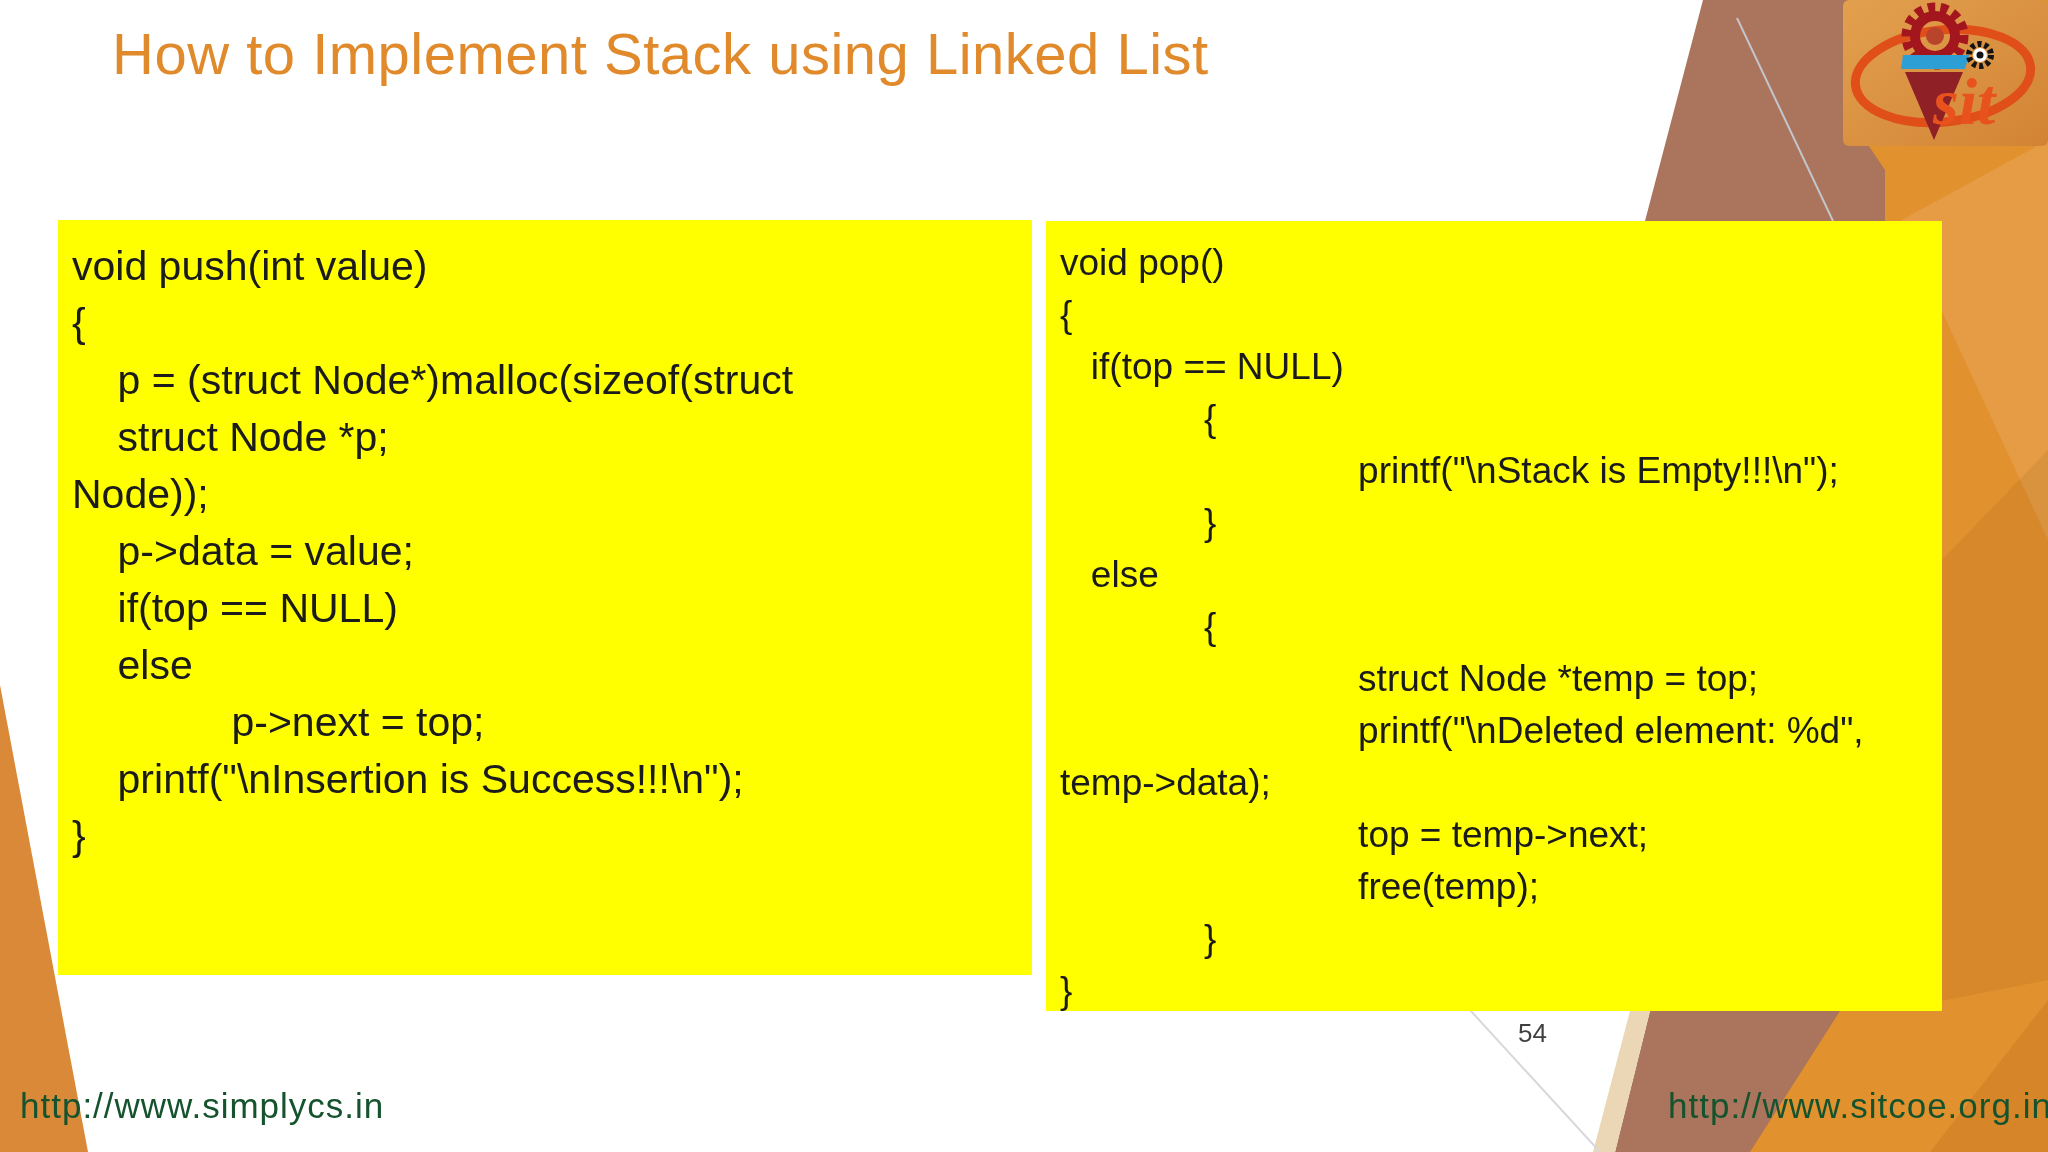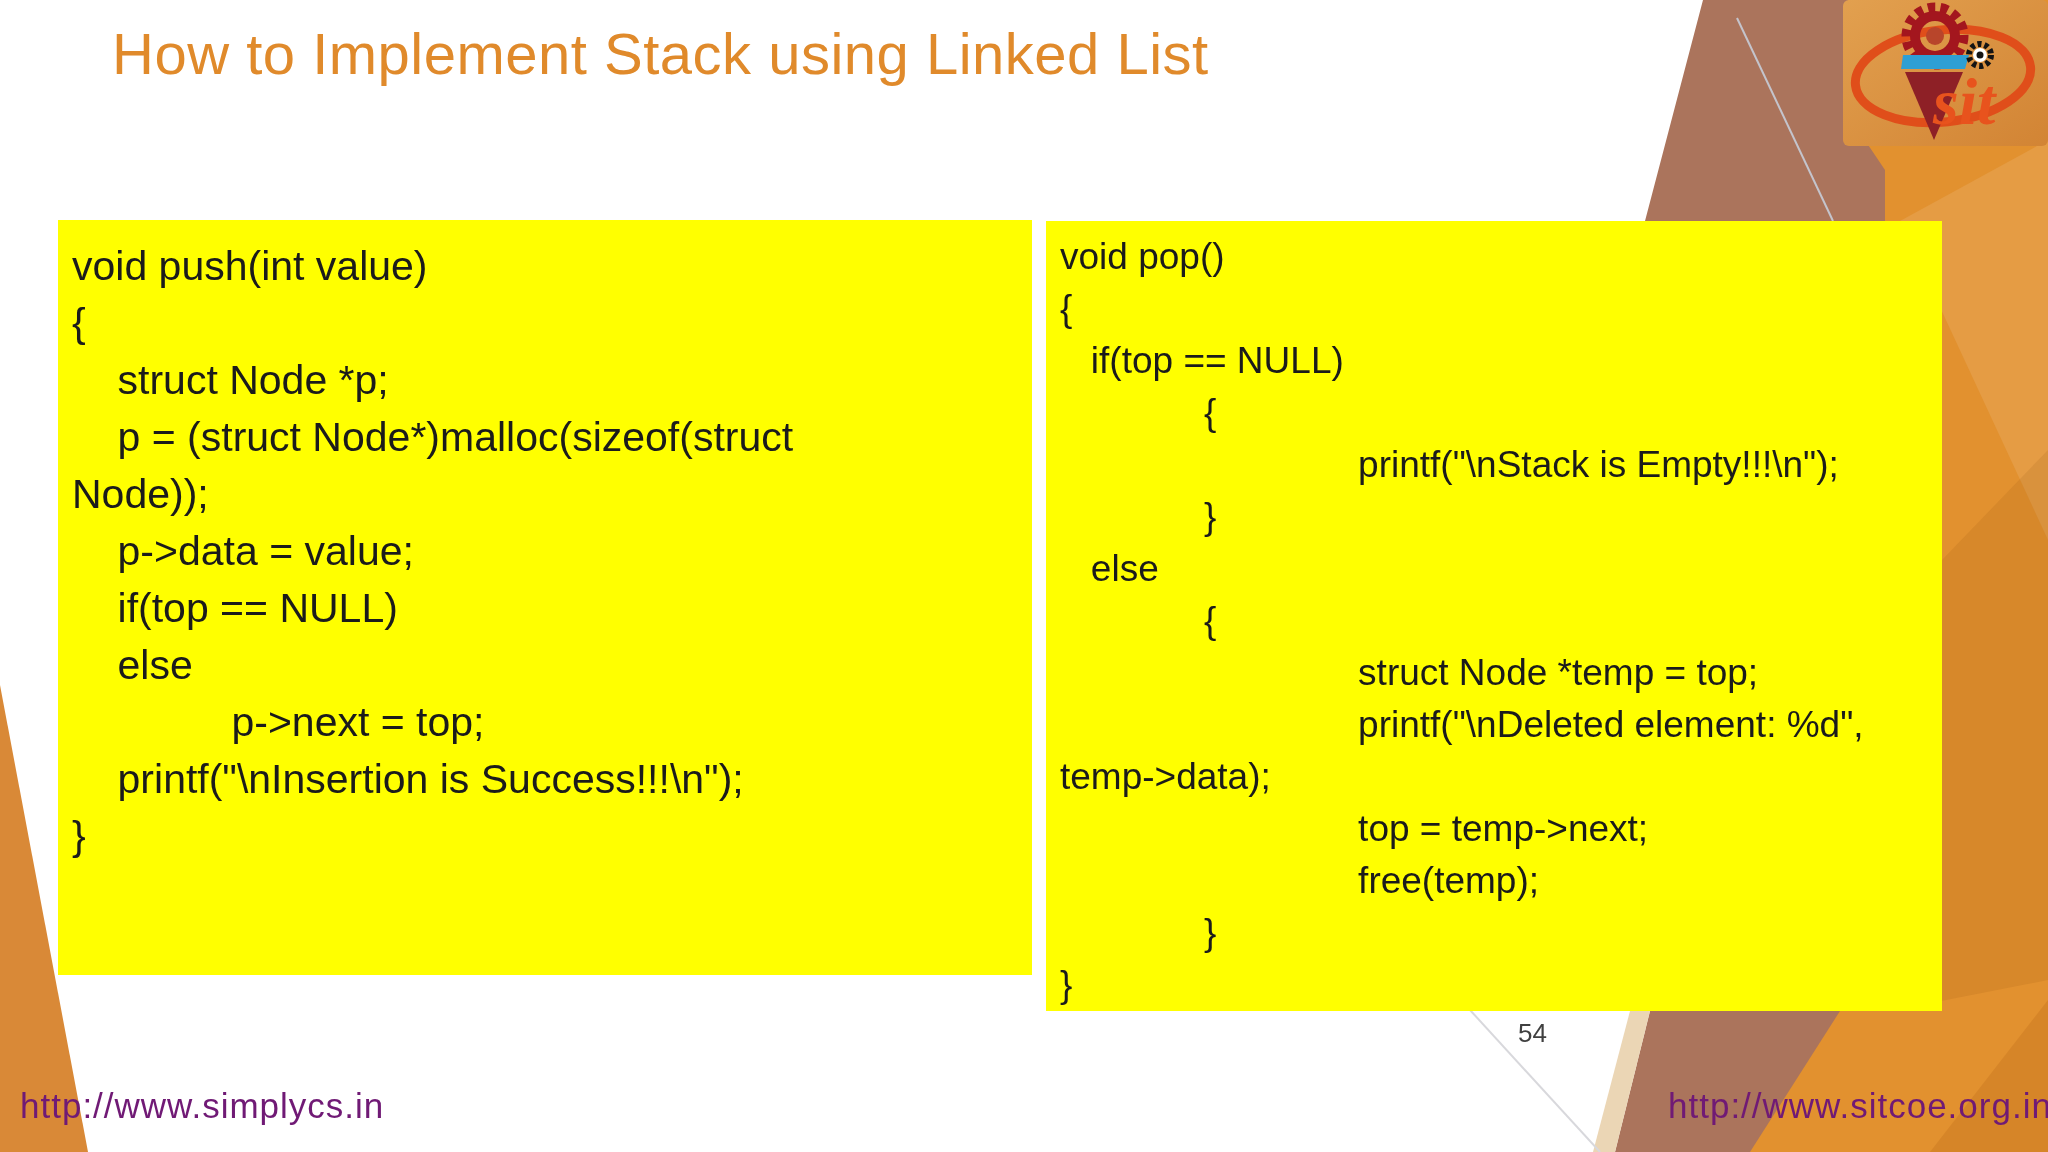--- a/index.html
+++ b/index.html
@@ -13,28 +13,28 @@
     position:absolute;left:112px;top:22px;width:1100px;
     font-size:58px;line-height:64px;color:#E08A2B;
     letter-spacing:0.5px;white-space:nowrap;
   }
   .code-box{
     position:absolute;background:#FFFF00;color:#1B1B1B;overflow:hidden;
   }
   .code-box .cl{white-space:pre;}
   #push-box{left:58px;top:220px;width:974px;height:755px;padding:18px 0 2px 14px;box-sizing:border-box;}
   #push-box .cl{font-size:41px;line-height:57px;}
-  #pop-box{left:1046px;top:221px;width:896px;height:790px;padding:10px 0 0 14px;box-sizing:border-box;}
+  #pop-box{left:1046px;top:221px;width:896px;height:790px;padding:16px 0 0 14px;box-sizing:border-box;}
   #pop-box .cl{font-size:37px;line-height:52px;}
   .page-number{
     position:absolute;left:1518px;top:1018px;
     font-size:26px;color:#404040;
   }
   .footer-url{
-    position:absolute;top:1086px;font-size:35px;color:#701a75;
+    position:absolute;top:1086px;font-size:35px;color:#14532d;
     letter-spacing:1px;white-space:nowrap;
   }
   #footer-left{left:20px;}
   #footer-right{left:1668px;}
   .logo-sit-text{
     font-family:"Liberation Serif", serif;
     font-style:italic;font-weight:bold;
   }
 </style>
 </head>
@@ -88,22 +88,22 @@
 
     <text class="logo-sit-text" x="90" y="124" font-size="66" fill="#E8531D">sit</text>
   </g>
 </svg>
 
 <div class="slide-title">How to Implement Stack using Linked List</div>
 
 <div id="push-box" class="code-box">
   <div class="cl">void push(int value)</div>
   <div class="cl">{</div>
+  <div class="cl">    p = (struct Node*)malloc(sizeof(struct</div>
   <div class="cl">    struct Node *p;</div>
-  <div class="cl">    p = (struct Node*)malloc(sizeof(struct</div>
   <div class="cl">Node));</div>
   <div class="cl">    p-&gt;data = value;</div>
   <div class="cl">    if(top == NULL)</div>
   <div class="cl">    else</div>
   <div class="cl">              p-&gt;next = top;</div>
   <div class="cl">    printf("\nInsertion is Success!!!\n");</div>
   <div class="cl">}</div>
 </div>
 
 <div id="pop-box" class="code-box">

